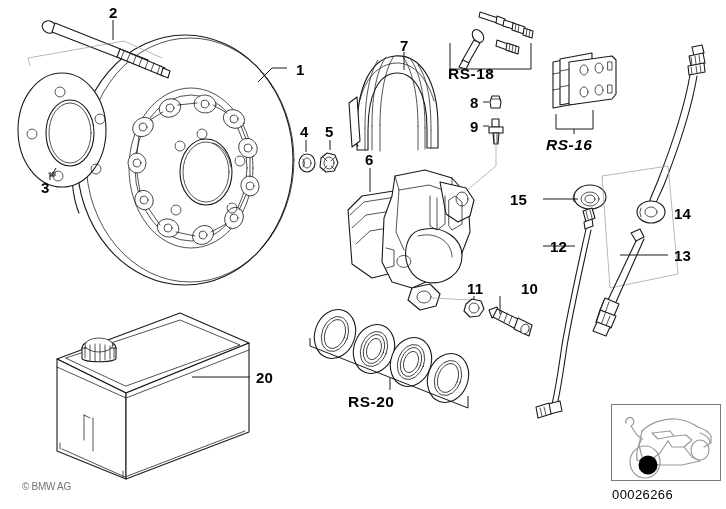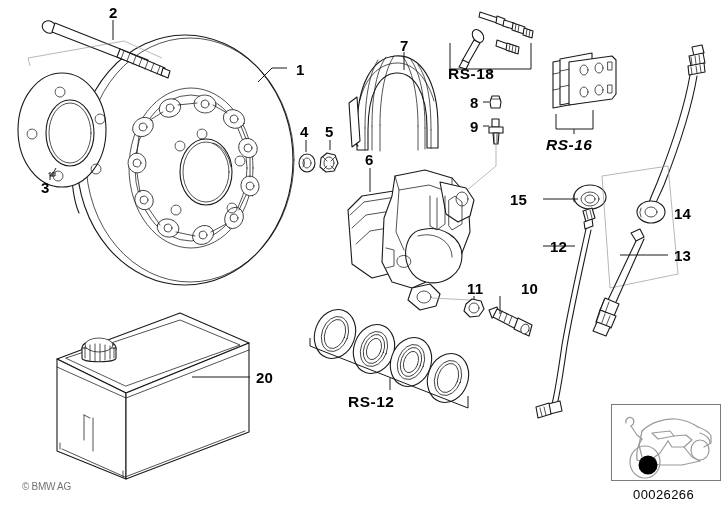--- a/index.html
+++ b/index.html
@@ -49,21 +49,20 @@
   }
   #diagram-id {
     position: absolute;
     left: 612px;
     top: 487px;
     font-family: "Liberation Sans", sans-serif;
     font-size: 13px;
     color: #000000;
     letter-spacing: 0.4px;
     white-space: nowrap;
-    margin-left: 21px;
   }
   #thumb-box {
     position: absolute;
     left: 611px;
     top: 404px;
     width: 110px;
     height: 77px;
     border: 1px solid #7b7b7b;
     box-sizing: border-box;
     background: #ffffff;
@@ -435,21 +434,21 @@
   <div class="lbl" style="left:493px;top:281px;margin-left:28px;">10</div>
   <div class="lbl" style="left:467px;top:281px;">11</div>
   <div class="lbl" style="left:550px;top:239px;">12</div>
   <div class="lbl" style="left:674px;top:248px;">13</div>
   <div class="lbl" style="left:674px;top:206px;">14</div>
   <div class="lbl" style="left:510px;top:192px;">15</div>
   <div class="lbl" style="left:256px;top:370px;">20</div>
 
   <div class="lbl rs" style="left:448px;top:66px;">RS-18</div>
   <div class="lbl rs" style="left:546px;top:137px;font-style:italic;">RS-16</div>
-  <div class="lbl rs" style="left:348px;top:394px;">RS-12</div>
+  <div class="lbl rs" style="left:348px;top:394px;">RS-20</div>
 
   <div id="copyright">© BMW AG</div>
 
   <div id="thumb-box">
     <svg width="108" height="75" viewBox="0 0 108 75" xmlns="http://www.w3.org/2000/svg">
       <g fill="none" stroke="#9a9a9a" stroke-width="1.2" stroke-linejoin="round" stroke-linecap="round">
         <path d="M14 18 C13 14 17 11 20 13 C23 15 22 20 19 21"></path>
         <path d="M19 21 L25 30 L30 34"></path>
         <path d="M30 26 C38 18 52 13 64 14 C74 15 80 18 86 22"></path>
         <path d="M86 22 C92 24 97 27 99 31 L99 38 L92 42"></path>

